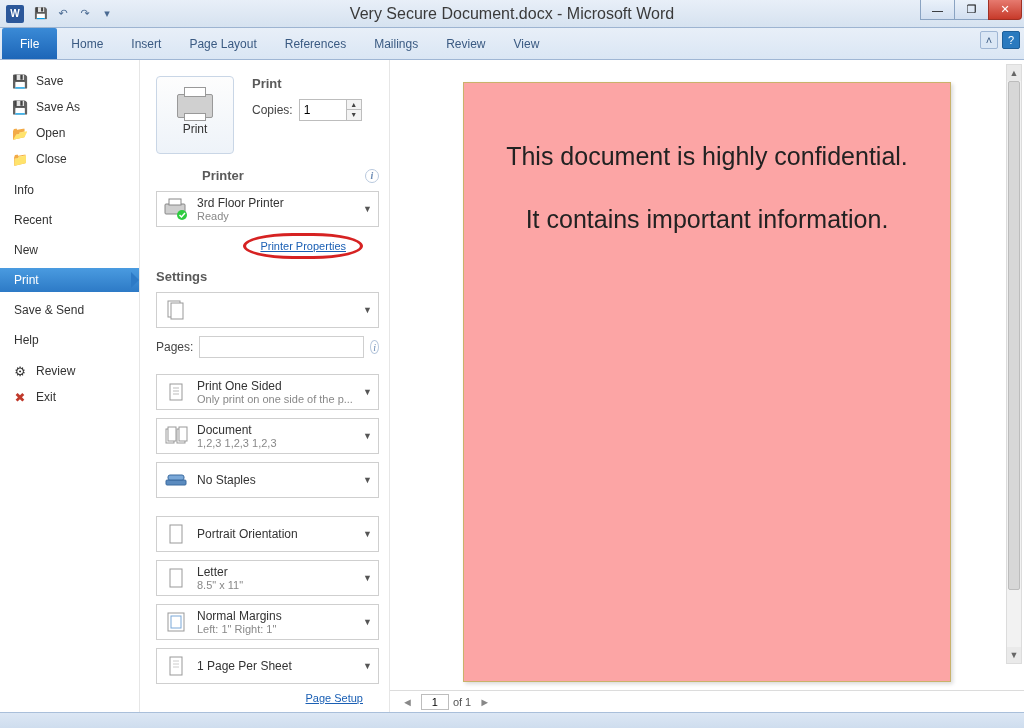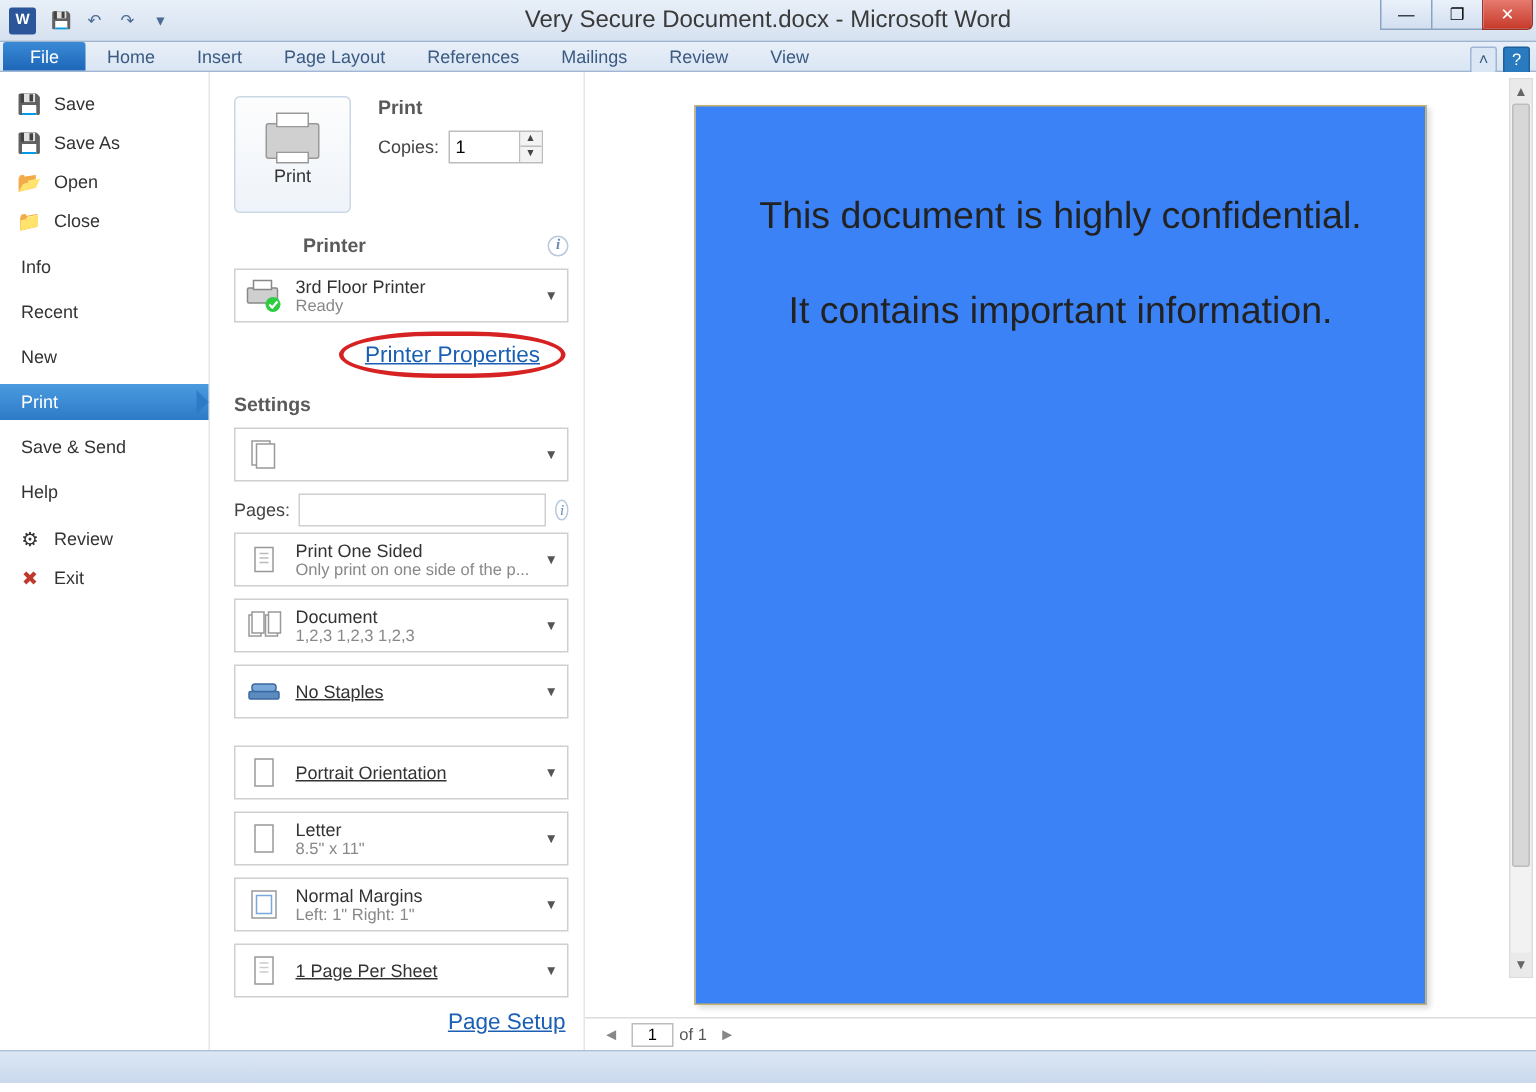--- a/index.html
+++ b/index.html
@@ -10,21 +10,21 @@
 .titlebar .appicon { width: 18px; height: 18px; margin: 0 4px 0 6px; background: #2b579a; border-radius: 2px; display: flex; align-items: center; justify-content: center; color: #fff; font-size: 10px; font-weight: bold; }
 .qat { display: flex; gap: 4px; margin-left: 4px; }
 .qat .qbtn { width: 18px; height: 18px; display: flex; align-items: center; justify-content: center; color: #4a6a92; font-size: 11px; cursor: pointer; }
 .title-center { position: absolute; left: 0; right: 0; text-align: center; font-size: 16px; color: #3a3a3a; pointer-events: none; }
 .winbtns { position: absolute; right: 0; top: 0; display: flex; }
 .winbtn { width: 34px; height: 20px; border: 1px solid #8aa3c2; border-top: none; display: flex; align-items: center; justify-content: center; font-size: 11px; background: linear-gradient(#eaf1fa, #d2dff0); cursor: pointer; }
 .winbtn.close { background: linear-gradient(#e67a6f, #c73a2a); color: #fff; border-color: #a03024; margin-right: 2px; border-bottom-right-radius: 4px; }
 .winbtn:not(:last-child){ border-right:none; }
 
 
-.ribbon { height: 20px; background: linear-gradient(#e8eff8, #dae6f4); display: flex; align-items: stretch; border-bottom: 1px solid #9fb6d4; position: relative; }
+.ribbon { height: 32px; background: linear-gradient(#e8eff8, #dae6f4); display: flex; align-items: stretch; border-bottom: 1px solid #9fb6d4; position: relative; }
 .filetab { background: linear-gradient(#3a8ad6, #1d66b8); color: #fff; font-size: 12px; padding: 0 18px; display: flex; align-items: center; cursor: pointer; border-top-left-radius:2px; border-top-right-radius:2px; margin-left:2px; }
 .rtab { font-size: 12px; color: #3a5a82; padding: 0 14px; display: flex; align-items: center; cursor: pointer; }
 .ribbon-right { position: absolute; right: 4px; top: 3px; display: flex; gap: 4px; }
 .rbtn-small { width: 18px; height: 18px; border: 1px solid #9fb6d4; border-radius: 2px; background: #dbe7f5; display:flex; align-items:center; justify-content:center; font-size:11px; color:#3a5a82; cursor:pointer; }
 .rbtn-help { background:#2a7abf; color:#fff; border-color:#1e5f99; }
 
 
 .body-wrap { display: flex; height: calc(728px - 28px - 26px - 22px); background: #fff; }
 
 
@@ -52,33 +52,33 @@
 .spin .arrows span { width:14px; height:10px; font-size:7px; line-height:10px; text-align:center; cursor:pointer; background:#f3f3f3; }
 .spin .arrows span:first-child { border-bottom:1px solid #bdbdbd; }
 
 .info-i { width:14px; height:14px; border:1px solid #b8c8dd; border-radius:50%; color:#6a8ab4; font-size:10px; font-style:italic; font-family: Georgia, serif; display:inline-flex; align-items:center; justify-content:center; cursor:pointer; }
 
 .dd { border:1px solid #cfcfcf; background:#fff; display:flex; align-items:center; padding:4px 6px; margin-bottom:8px; cursor:pointer; position:relative; min-height:36px; }
 .dd .caret { position:absolute; right:6px; top:50%; transform:translateY(-50%); font-size:9px; color:#555; }
 .dd .ddico { width:26px; height:26px; margin-right:8px; display:flex; align-items:center; justify-content:center; color:#888; flex-shrink:0; }
 .dd .ddtext .t1 { font-size:12px; color:#333; }
 .dd .ddtext .t2 { font-size:11px; color:#888; }
-.dd.single .ddtext .t1 { line-height:26px;text-decoration:underline; }
-
-.link-row { text-align:right; font-size:15px; margin:-2px 2px 10px 0; }
+.dd.single .ddtext .t1 { line-height:26px; }
+
+.link-row { text-align:right; font-size:11px; margin:-2px 16px 10px 0; }
 .link-row a { color:#1a5fb4; text-decoration:underline; cursor:pointer; }
 .highlight-oval { display:inline-block; padding:4px 14px; border:3px solid #d62222; border-radius:50%/60%; }
 
-.pages-row { display:flex; align-items:center; gap:6px; font-size:12px; color:#444; margin-bottom:4px; }
+.pages-row { display:flex; align-items:center; gap:6px; font-size:12px; color:#444; margin-bottom:16px; }
 .pages-row input { flex:1; border:1px solid #cfcfcf; height:22px; padding:0 4px; font-size:12px; }
 
 
 .preview-area { flex:1; background:#fff; display:flex; flex-direction:column; position:relative; }
 .preview-canvas { flex:1; display:flex; align-items:flex-start; justify-content:center; padding:22px 18px 8px 18px; overflow:hidden; position:relative; }
-.page { width: 488px; height: 600px; background:#3b82f6; border:1px solid #c9b26b; box-shadow: 2px 2px 4px rgba(0,0,0,0.15); padding: 56px 40px; font-size:25px; color:#222; text-align:center; }
+.page { width: 488px; height: 600px; background:#fca5a5; border:1px solid #c9b26b; box-shadow: 2px 2px 4px rgba(0,0,0,0.15); padding: 56px 40px; font-size:25px; color:#222; text-align:center; }
 .page p { margin-bottom: 28px; line-height:1.4; }
 
 
 .vscroll { position:absolute; right:2px; top:4px; bottom:26px; width:16px; background:#f2f2f2; border:1px solid #dcdcdc; display:flex; flex-direction:column; }
 .vscroll .sbtn { height:16px; font-size:9px; color:#666; display:flex; align-items:center; justify-content:center; cursor:pointer; background:#eaeaea; }
 .vscroll .track { flex:1; position:relative; }
 .vscroll .thumb { position:absolute; top:0; left:1px; right:1px; height:90%; background:#d7d7d7; border:1px solid #bcbcbc; border-radius:2px; }
 
 
 .preview-footer { height:22px; border-top:1px solid #dcdcdc; display:flex; align-items:center; padding:0 8px; font-size:11px; color:#555; gap:6px; position:relative; }

